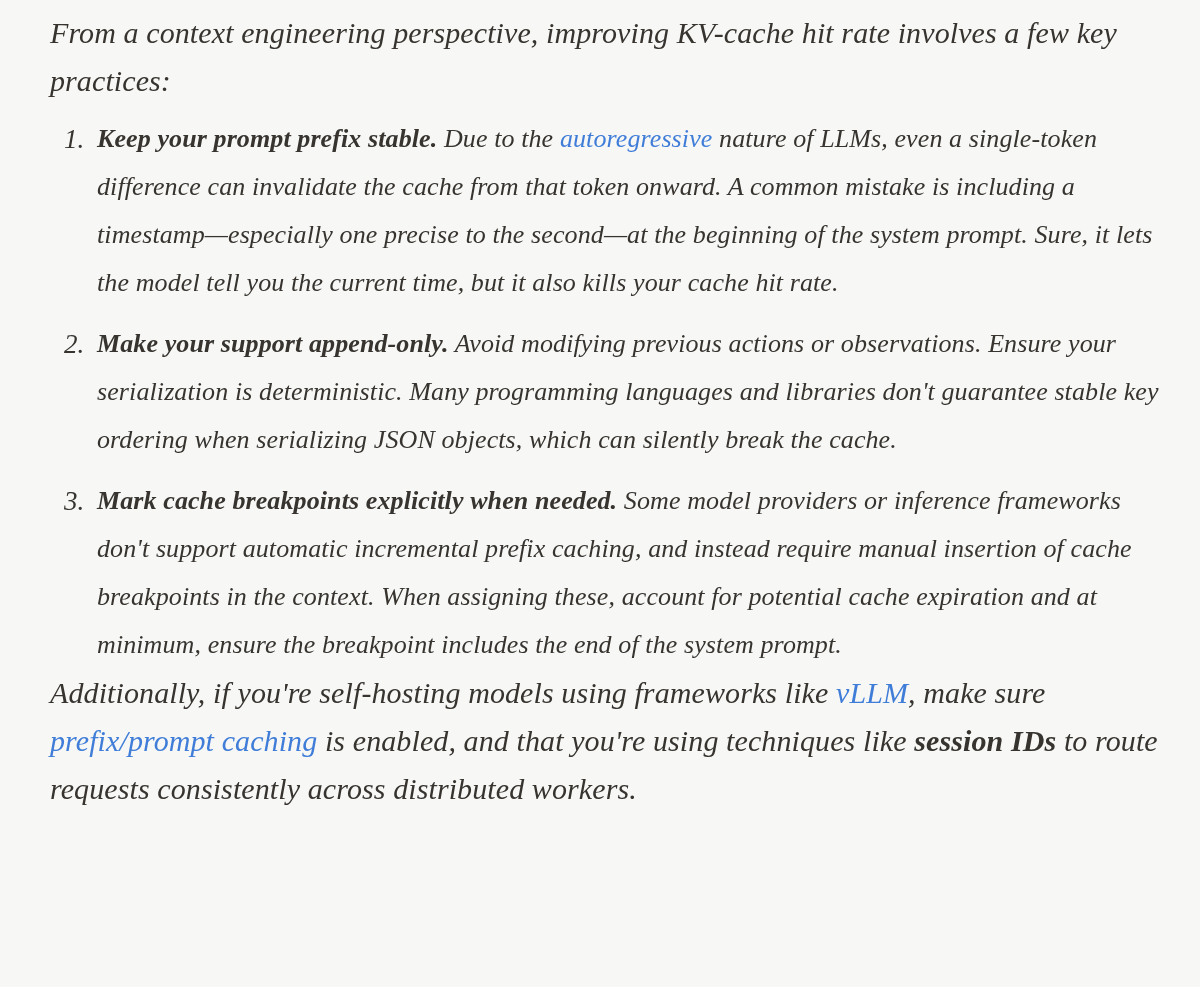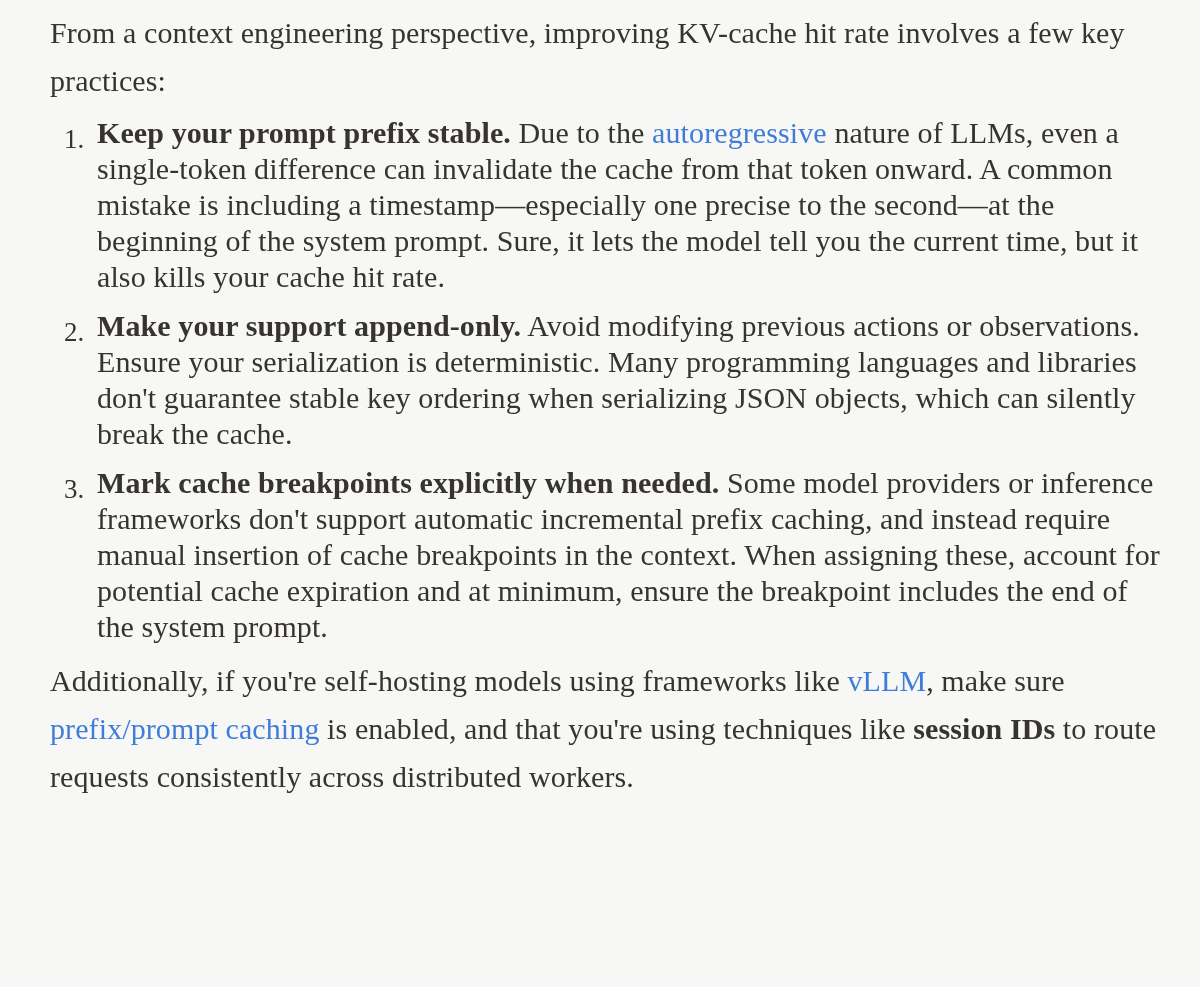--- a/index.html
+++ b/index.html
@@ -11,49 +11,50 @@
   html, body {
     width: 1200px;
     background: var(--bg);
     font-family: "Liberation Serif", "DejaVu Serif", serif;
     color: var(--fg);
   }
   main.article {
     width: 1200px;
     min-height: 987px;
     padding: 9px 36px 14px 50px;
+    font-style: italic;
   }
   .para {
     font-size: 30px;
     line-height: 48px;
     letter-spacing: 0.1px;
   }
   .para.intro { margin-bottom: 10px; }
-  .para.outro { margin-top: 12px; }
+  .para.outro { margin-top: 0; }
   ol.plist {
     list-style: none;
     margin: 0;
   }
   ol.plist li {
     display: flex;
     align-items: flex-start;
     margin-bottom: 13px;
   }
   ol.plist li:last-child { margin-bottom: 0; }
   .num {
     flex: 0 0 47px;
     padding-left: 14px;
     font-size: 27px;
     line-height: 49px;
     color: var(--fg);
   }
   .li-body {
     flex: 1 1 auto;
-    font-size: 30px;
-    line-height: 36px;
+    font-size: 26px;
+    line-height: 48px;
     letter-spacing: 0.1px;
   }
   .bold { font-weight: bold; }
   a.lnk {
     color: var(--link);
     text-decoration: none;
     cursor: pointer;
   }
 </style>
 </head>

